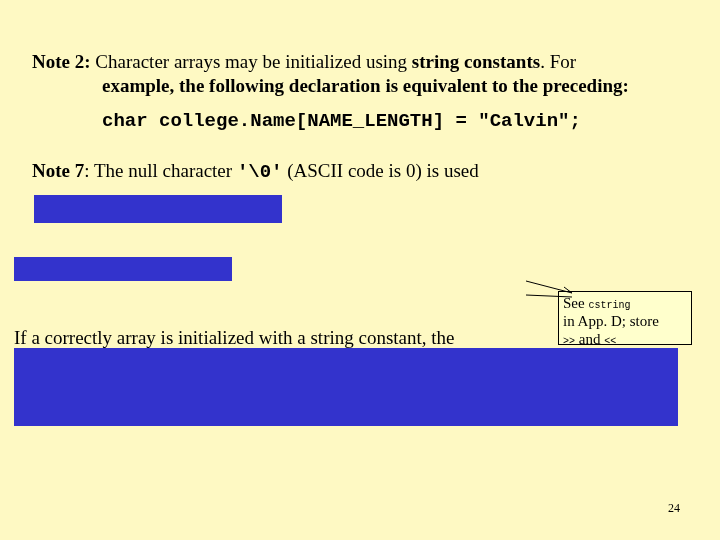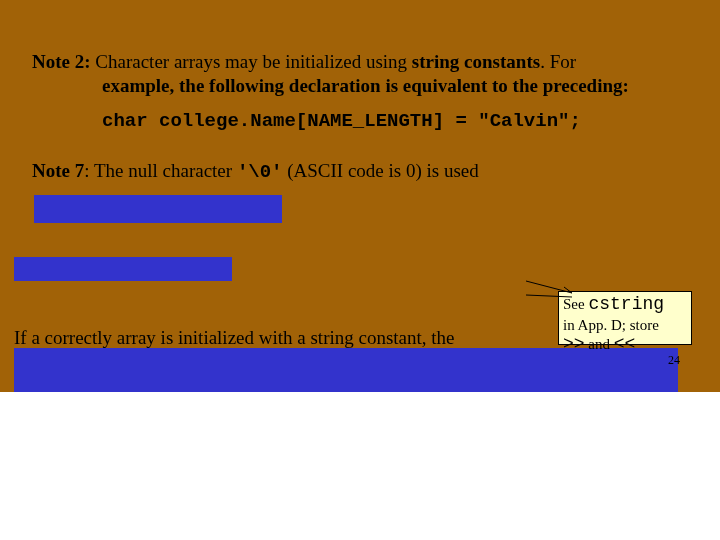--- a/index.html
+++ b/index.html
@@ -3,22 +3,22 @@
 <meta charset="utf-8">
 <style>
   body {
     margin: 0;
     padding: 0;
     background: #ffffff;
     font-family: "Times New Roman", Times, serif;
   }
   .slide {
     width: 720px;
-    height: 392px;
-    background: #a16207;
+    height: 540px;
+    background: #fef9c3;
     position: relative;
     box-sizing: border-box;
     font-size: 19px;
     line-height: 1.25;
     color: #000;
   }
   .content {
     position: absolute;
     left: 32px;
     top: 50px;
@@ -83,21 +83,21 @@
     background: #ffffcc;
     border: 1px solid #000;
     font-size: 15px;
     line-height: 1.2;
     padding: 2px 4px;
     box-sizing: border-box;
     z-index: 10;
   }
   .callout .mono2 {
     font-family: "Courier New", monospace;
-    font-size: 18px;
+    font-size: 10px;
   }
   .callout-tails {
     position: absolute;
     left: 524px;
     top: 279px;
     width: 50px;
     height: 30px;
     z-index: 11;
   }
 

